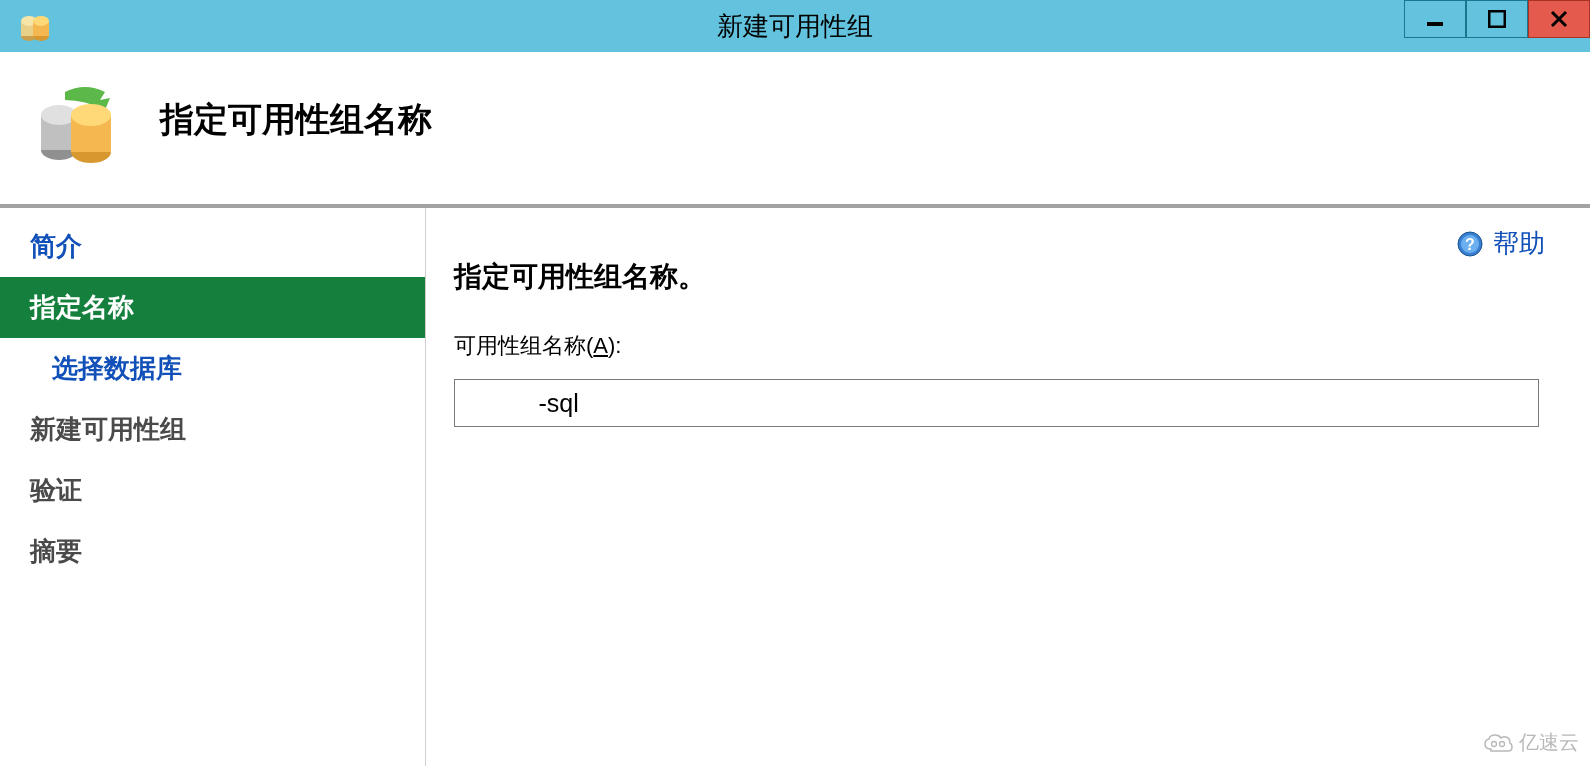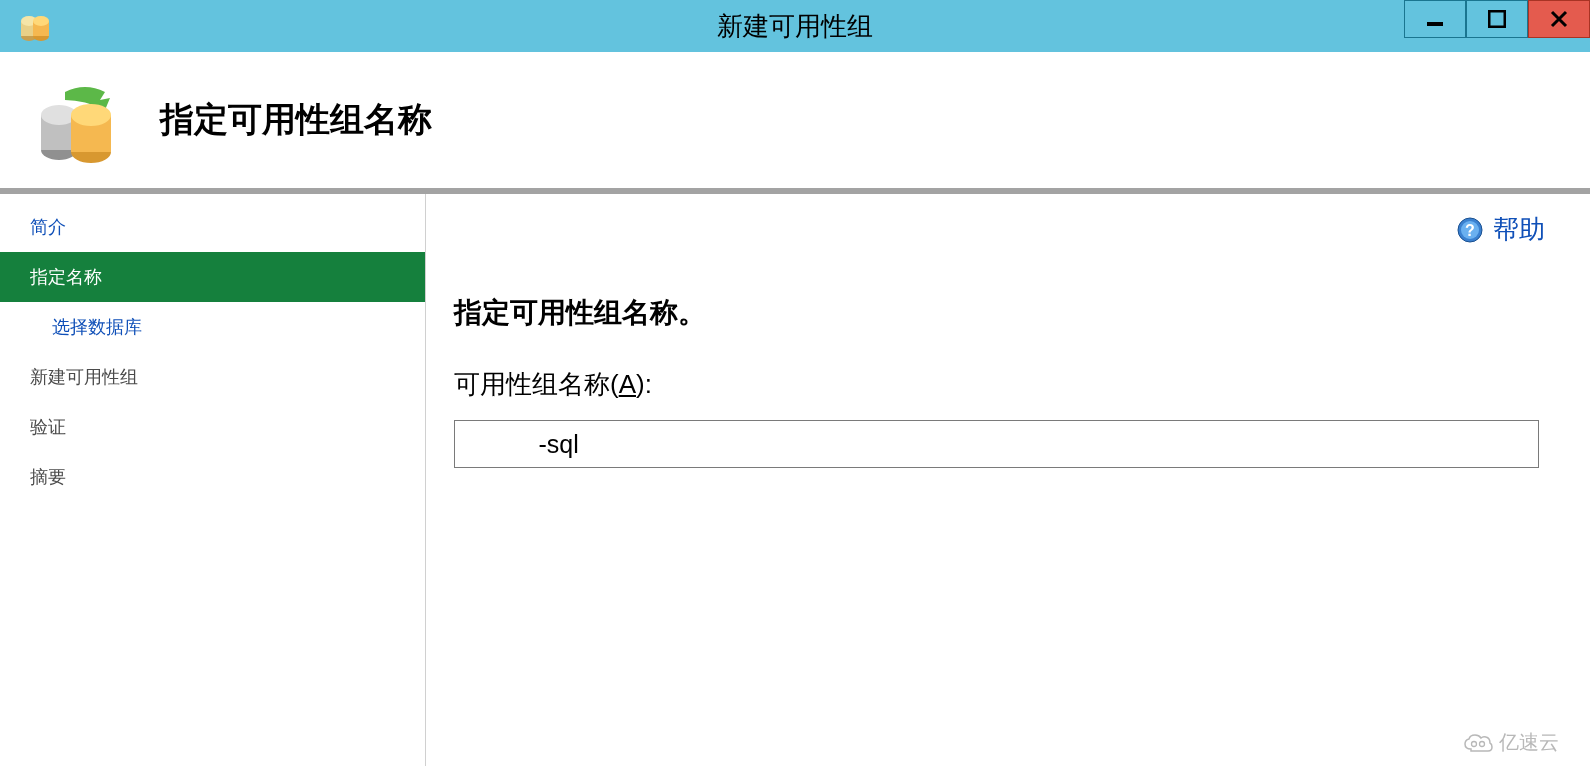--- a/index.html
+++ b/index.html
@@ -61,22 +61,22 @@
     }
     
     .wc-close {
       background: #e45b4e;
       border-color: #a83324;
     }
     
     .header-section {
       display: flex;
       align-items: center;
-      padding: 28px 30px 28px 35px;
-      border-bottom: 6px solid #a3a3a3;
+      padding: 28px 30px 44px 35px;
+      border-bottom: 4px solid #a3a3a3;
       text-align: center;
     }
     
     .header-icon {
       width: 80px;
       height: 80px;
       margin-right: 45px;
       position: relative;
     }
     
@@ -92,23 +92,24 @@
     }
     
     .sidebar {
       width: 426px;
       border-right: 1px solid #d0d0d0;
       padding-top: 8px;
     }
     
     .sidebar-item {
       padding: 13px 30px;
-      font-size: 18px;
+      font-size: 26px;
       cursor: pointer;
       color: #4a4a4a;
+      font-weight: bold;
     }
     
     .sidebar-item.completed {
       color: #1050b8;
     }
     
     .sidebar-item.active {
       background: #15803d;
       color: #ffffff;
     }
@@ -138,26 +139,26 @@
     
     .help-icon-svg {
       width: 26px;
       height: 26px;
     }
     
     .content-heading {
       font-size: 28px;
       font-weight: bold;
       color: #000;
-      margin-top: 82px;
+      margin-top: 32px;
       margin-bottom: 35px;
     }
     
     .field-label {
-      font-size: 26px;
+      font-size: 22px;
       color: #000;
       margin-bottom: 18px;
     }
     
     .field-label .underline {
       text-decoration: underline;
     }
     
     .text-input {
       width: 100%;
@@ -170,21 +171,21 @@
     }
     
     .input-wrapper {
       position: relative;
       display: flex;
       align-items: center;
     }
     
     .watermark {
       position: absolute;
-      right: 31px;
+      right: 11px;
       bottom: 10px;
       display: flex;
       align-items: center;
       gap: 6px;
       color: #b8b8b8;
       font-size: 20px;
     }
   </style>
 </head>
 <body>

